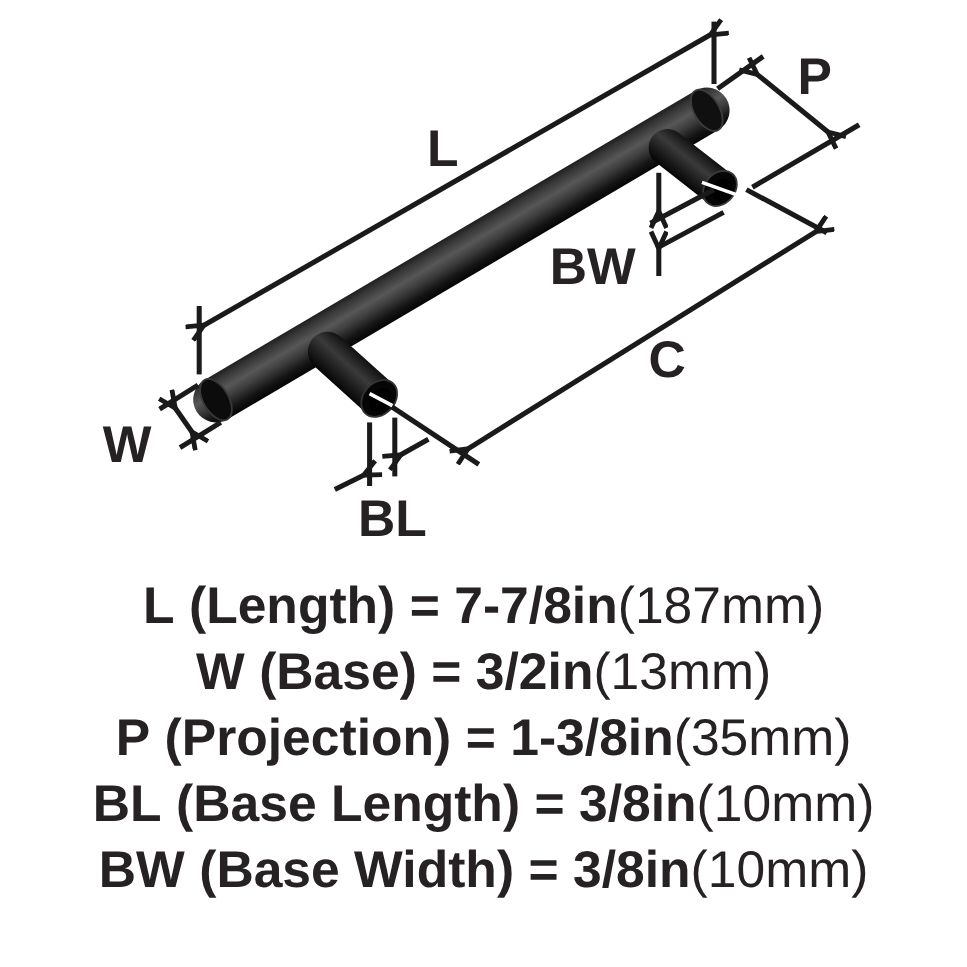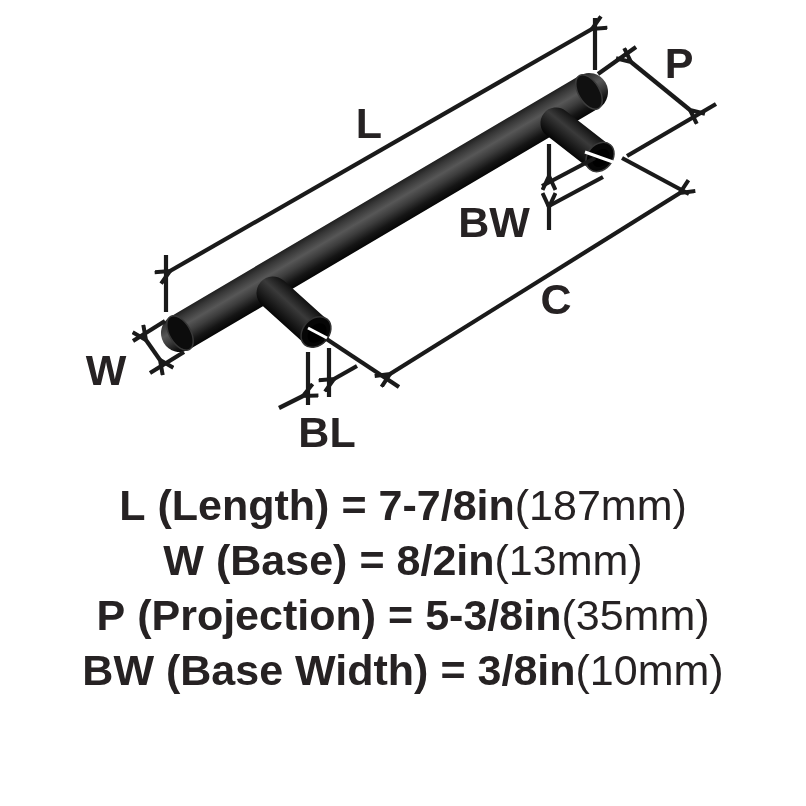--- a/index.html
+++ b/index.html
@@ -112,23 +112,26 @@
       <text class="dim-label" x="106" y="385" font-size="43">W</text>
       <text class="dim-label" x="327" y="447" font-size="43">BL</text>
     </g>
   </svg>
 
   <div class="spec-block">
     <div class="spec-line">
       <span class="b">L</span><span class="r sp">(Length)</span><span class="b sp">=</span><span class="b sp">7-7/8in</span><span class="r">(187mm)</span>
     </div>
     <div class="spec-line">
-      <span class="b">W</span><span class="r sp">(Base)</span><span class="b sp">=</span><span class="b sp">8/2in</span><span class="r">(13mm)</span>
+      <span class="b">W</span><span class="r sp">(Base)</span><span class="b sp">=</span><span class="b sp">3/2in</span><span class="r">(13mm)</span>
     </div>
     <div class="spec-line">
-      <span class="b">P</span><span class="r sp">(Projection)</span><span class="b sp">=</span><span class="b sp">5-3/8in</span><span class="r">(35mm)</span>
+      <span class="b">P</span><span class="r sp">(Projection)</span><span class="b sp">=</span><span class="b sp">1-3/8in</span><span class="r">(35mm)</span>
+    </div>
+    <div class="spec-line">
+      <span class="b">BL</span><span class="r sp">(Base Length)</span><span class="b sp">=</span><span class="b sp">3/8in</span><span class="r">(10mm)</span>
     </div>
     <div class="spec-line">
       <span class="b">BW</span><span class="r sp">(Base Width)</span><span class="b sp">=</span><span class="b sp">3/8in</span><span class="r">(10mm)</span>
     </div>
   </div>
 
 </div>
 
 </body></html>

